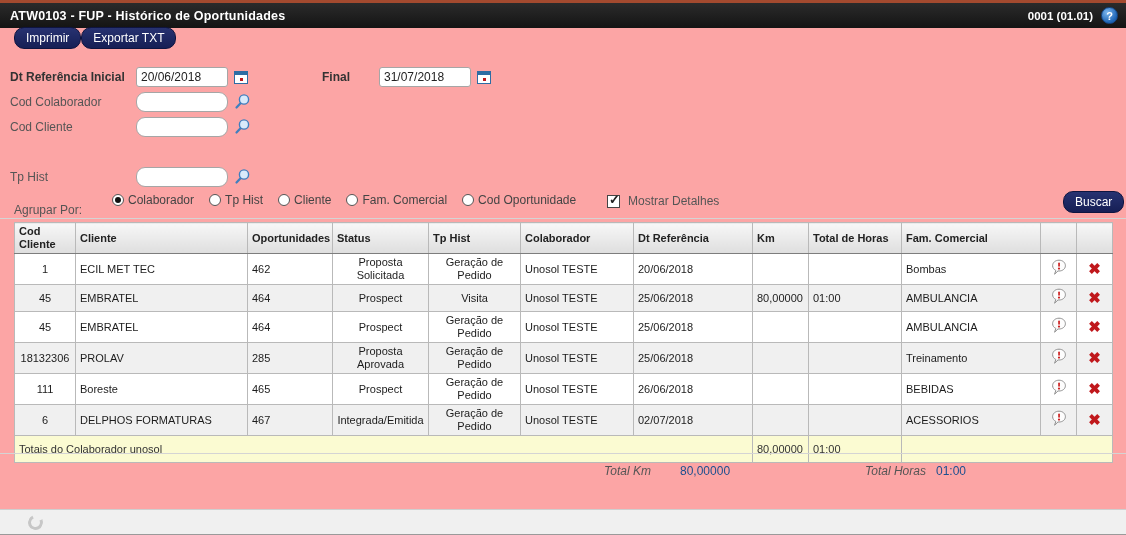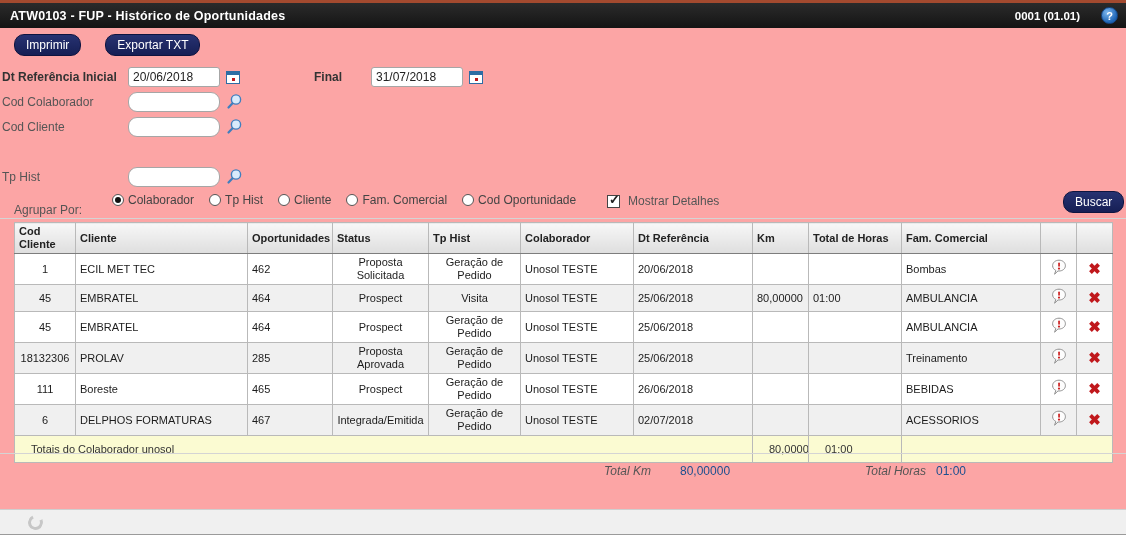--- a/index.html
+++ b/index.html
@@ -5,35 +5,35 @@
   * { margin:0; padding:0; box-sizing:border-box; }
   html,body { background:#fff; }
   body { font-family:"Liberation Sans", sans-serif; }
   .page { position:relative; width:1126px; height:535px; background:#fca5a5; overflow:hidden; }
 
   
   .topline { position:absolute; top:0; left:0; width:100%; height:3px; background:#a34a2f; }
   .titlebar { position:absolute; top:3px; left:0; width:100%; height:25px;
     background:linear-gradient(#2b2b2b,#141414); color:#fff; display:flex; align-items:center; }
   .titlebar .title { font-size:12.5px; font-weight:bold; padding-left:10px; letter-spacing:.2px; }
-  .titlebar .right { margin-left:auto; display:flex; align-items:center; gap:21px; padding-right:8px; }
+  .titlebar .right { margin-left:auto; display:flex; align-items:center; gap:8px; padding-right:8px; }
   .titlebar .version { font-size:11.5px; font-weight:bold; }
   .help-circle { width:17px; height:17px; border-radius:50%;
     background:radial-gradient(circle at 35% 30%, #7db8f0, #1e64b4 70%);
     color:#fff; font-size:11px; font-weight:bold; display:flex; align-items:center; justify-content:center;
     border:1px solid #15498a; cursor:pointer; }
 
   
   .navy-btn { display:inline-block; background:linear-gradient(#273271,#161f55);
     border:1px solid #0e1440; color:#fff; font-size:12px; font-family:"Liberation Sans",sans-serif;
     padding:3px 11px; border-radius:10px; cursor:pointer; }
-  .toolbar { position:absolute; top:34px; left:14px; display:flex; gap:24px; }
-
-  
-  .frow { position:absolute; left:2px; height:21px; display:flex; align-items:center; }
+  .toolbar { position:absolute; top:27px; left:14px; display:flex; }
+
+  
+  .frow { position:absolute; left:10px; height:21px; display:flex; align-items:center; }
   .flabel { width:126px; font-size:12px; color:#555; }
   .flabel.bold { font-weight:bold; color:#333; }
   .finput { height:20px; width:92px; border:1px solid #a6a6a6; border-radius:3px;
     padding:0 4px; font-size:12px; color:#222; font-family:"Liberation Sans",sans-serif; }
   .finput.round { border-radius:9px; }
   .icn { margin-left:6px; display:inline-flex; cursor:pointer; }
 
   
   .grouprow { position:absolute; top:193px; left:0; width:100%; height:20px; }
   .grouprow .glabel { position:absolute; left:14px; top:10px; font-size:12px; color:#555; }
@@ -59,21 +59,21 @@
   table.grid { border:1px solid #8a8a8a; }
   table.grid thead th { background:linear-gradient(#f7f7f7,#dedede); font-size:11px; font-weight:bold;
     text-align:left; color:#222; border-bottom:1px solid #7d7d7d; height:29px; vertical-align:middle; line-height:13px; }
   tr.odd { background:#fff; }
   tr.even { background:#f0f0f0; }
   td.c-center { text-align:center; }
   td.c-left { text-align:left; }
   table.grid tbody td { height:27px; line-height:13px; vertical-align:middle; }
   td.icon-cell { padding:1px; cursor:pointer; }
   .delx { color:#c0181c; font-size:15px; font-weight:bold; line-height:14px; }
-  tr.totals-row td { background:#fbfbd2; height:17px; padding:1px 16px; font-size:11px; color:#333; }
+  tr.totals-row td { background:#fbfbd2; height:17px; padding:1px 4px; font-size:11px; color:#333; }
 
   
   .summary { position:absolute; top:464px; left:0; width:100%; height:16px; font-size:12px; }
   .summary .lab { color:#555; position:absolute;font-style:italic; }
   .summary .val { color:#1c4f8f; position:absolute; }
 
   
   .statusbar { position:absolute; left:0; bottom:0; width:100%; height:26px; background:#f0f0f0;
     border-top:1px solid #cfcfcf; border-bottom:1px solid #9a9a9a; }
   .spinner { position:absolute; left:28px; top:5px; width:15px; height:15px; border-radius:50%;

